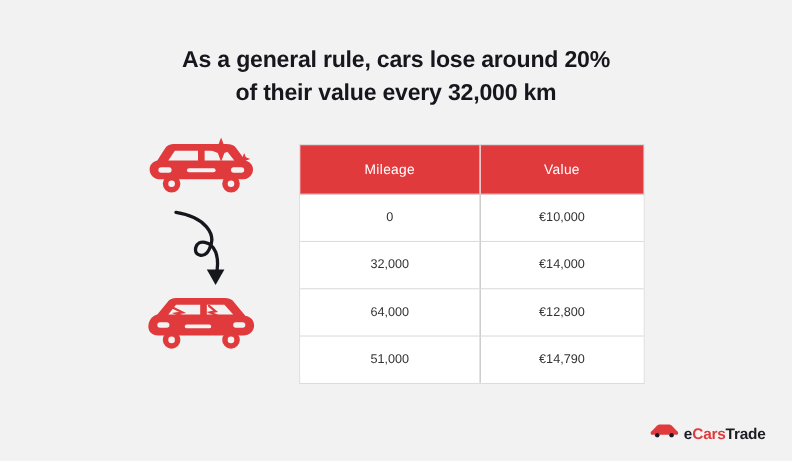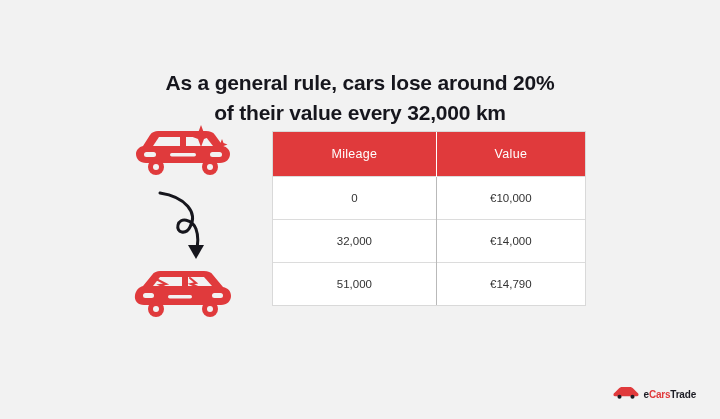--- a/index.html
+++ b/index.html
@@ -24,21 +24,20 @@
     position: absolute;
     top: 40px;
     left: 0;
     width: 720px;
     text-align: center;
     color: #16161d;
     font-size: 21px;
     font-weight: bold;
     line-height: 30px;
     letter-spacing: -0.2px;
-    margin-top: 28px;
   }
   .headline .line {
     display: block;
   }
 
   
   .illustration {
     position: absolute;
     left: 120px;
     top: 125px;
@@ -100,21 +99,21 @@
   
   .logo {
     position: absolute;
     right: 24px;
     bottom: 16px;
     display: flex;
     align-items: center;
     gap: 5px;
   }
   .logo-text {
-    font-size: 10px;
+    font-size: 14px;
     font-weight: bold;
     color: #1c1c24;
     letter-spacing: -0.2px;
   }
   .logo-text .accent { color: #e03a3c; }
 </style>
 </head>
 <body>
 
 <div class="infographic">
@@ -197,20 +196,24 @@
         </tr>
       </thead>
       <tbody>
         <tr>
           <td>0</td>
           <td>€10,000</td>
         </tr>
         <tr>
           <td>32,000</td>
           <td>€14,000</td>
+        </tr>
+        <tr>
+          <td>64,000</td>
+          <td>€12,800</td>
         </tr>
         <tr>
           <td>51,000</td>
           <td>€14,790</td>
         </tr>
       </tbody>
     </table>
   </div>
 
   <div class="logo">

